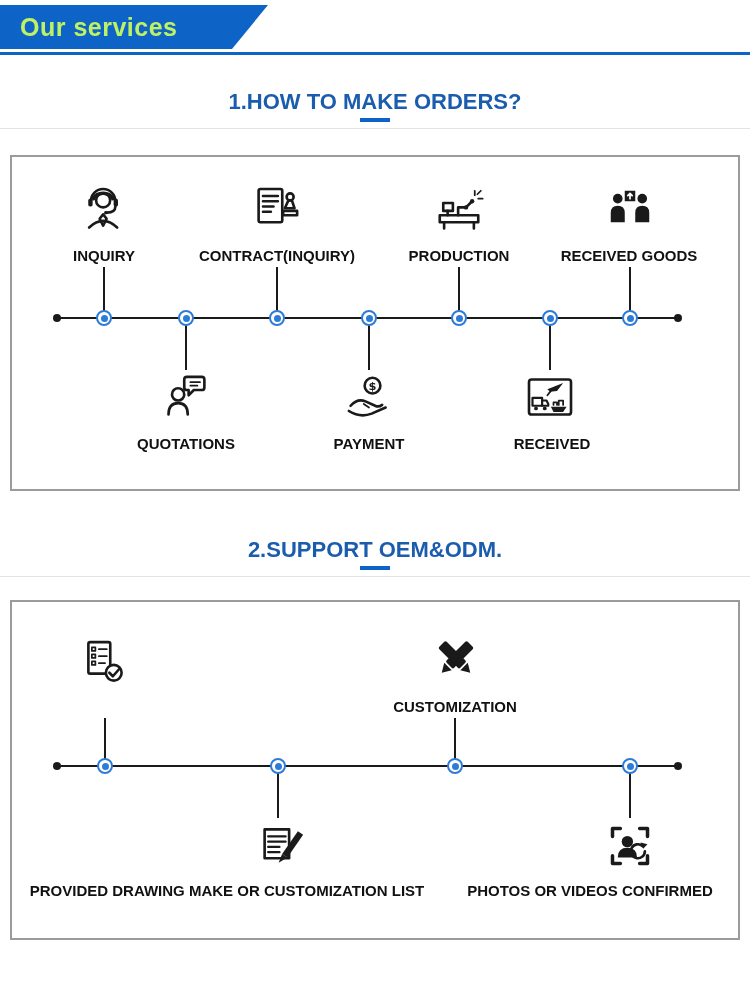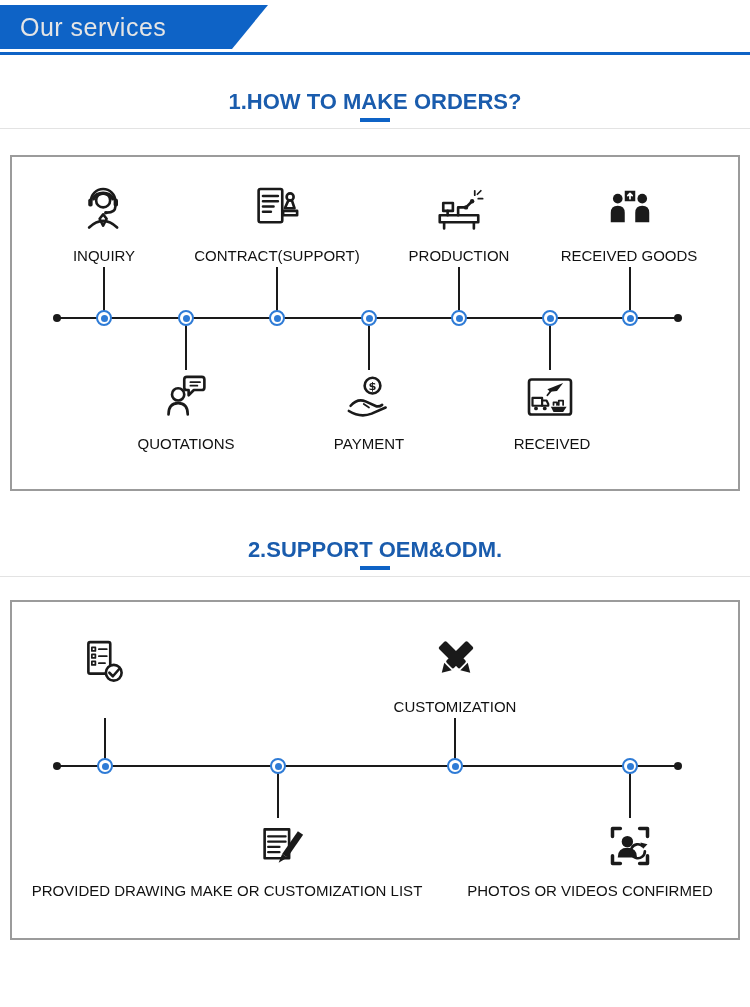--- a/index.html
+++ b/index.html
@@ -7,21 +7,21 @@
   body {
     width:750px; height:1007px; position:relative; overflow:hidden;
     font-family:"Liberation Sans", sans-serif; color:#111;
   }
   .banner {
     position:absolute; left:0; top:5px; width:268px; height:44px;
     background:var(--banner-blue,#0e63c6);
     clip-path:polygon(0 0, 100% 0, calc(100% - 36px) 100%, 0 100%);
     display:flex; align-items:center; padding-left:20px;
   }
-  .banner-title { color:#e5e5e5; font-size:25px; font-weight:normal; letter-spacing:0.5px; }
+  .banner-title { color:#bef264; font-size:25px; font-weight:bold; letter-spacing:0.5px; }
   .rule-blue { position:absolute; left:0; width:100%; height:3px; background:var(--banner-blue,#0e63c6); }
   .rule-gray { position:absolute; left:0; width:100%; height:1px; background:#e3e3e3; }
   .section-title {
     position:absolute; left:0; width:100%; text-align:center;
     color:var(--title-blue,#1a5cad); font-size:22px; font-weight:bold;
   }
   .title-underline {
     position:absolute; left:50%; transform:translateX(-50%);
     width:30px; height:4px; background:var(--banner-blue,#0e63c6);
   }
@@ -35,21 +35,21 @@
     position:absolute; width:16px; height:16px; border-radius:50%;
     border:2px solid var(--node-blue,#2e7bd6); background:#fff;
   }
   .node::after {
     content:""; position:absolute; left:50%; top:50%; width:7px; height:7px;
     margin:-3.5px 0 0 -3.5px; border-radius:50%; background:var(--node-blue,#2e7bd6);
   }
   .vline { position:absolute; width:2px; background:var(--line-dark,#1a1a1a); }
   .step-label {
     position:absolute; transform:translateX(-50%); white-space:nowrap;
-    font-size:15px; color:#111;
+    font-size:15px; color:#111;font-weight:bold;
   }
   .icon56 { position:absolute; width:56px; height:56px; }
   .icon56 svg { width:100%; height:100%; }
 </style>
 </head>
 <body>
 
 <div class="banner">
   <span class="banner-title">Our services</span>
 </div>
@@ -100,21 +100,21 @@
       <circle cx="18" cy="19" r="5.5" fill="#1a1a1a" stroke="none"></circle>
       <path d="M10 46 v-11 q0 -8 8 -8 q8 0 8 8 v11 z" fill="#1a1a1a" stroke="none"></path>
       <circle cx="46" cy="19" r="5.5" fill="#1a1a1a" stroke="none"></circle>
       <path d="M38 46 v-11 q0 -8 8 -8 q8 0 8 8 v11 z" fill="#1a1a1a" stroke="none"></path>
       <rect x="26" y="10" width="12" height="12" fill="#1a1a1a" stroke="none"></rect>
       <path d="M32 19 v-6 M29.5 15.5 l2.5 -2.5 2.5 2.5" stroke="#fff" stroke-width="2"></path>
     </svg>
   </div>
 
   <div class="step-label" style="left:92px; top:90px;">INQUIRY</div>
-  <div class="step-label" style="left:265px; top:90px;">CONTRACT(SUPPORT)</div>
+  <div class="step-label" style="left:265px; top:90px;">CONTRACT(INQUIRY)</div>
   <div class="step-label" style="left:447px; top:90px;">PRODUCTION</div>
   <div class="step-label" style="left:617px; top:90px;">RECEIVED GOODS</div>
 
   <div class="vline" style="left:91px; top:110px; height:45px;"></div>
   <div class="vline" style="left:264px; top:110px; height:45px;"></div>
   <div class="vline" style="left:446px; top:110px; height:45px;"></div>
   <div class="vline" style="left:617px; top:110px; height:45px;"></div>
 
   <div class="vline" style="left:173px; top:167px; height:46px;"></div>
   <div class="vline" style="left:356px; top:167px; height:46px;"></div>

